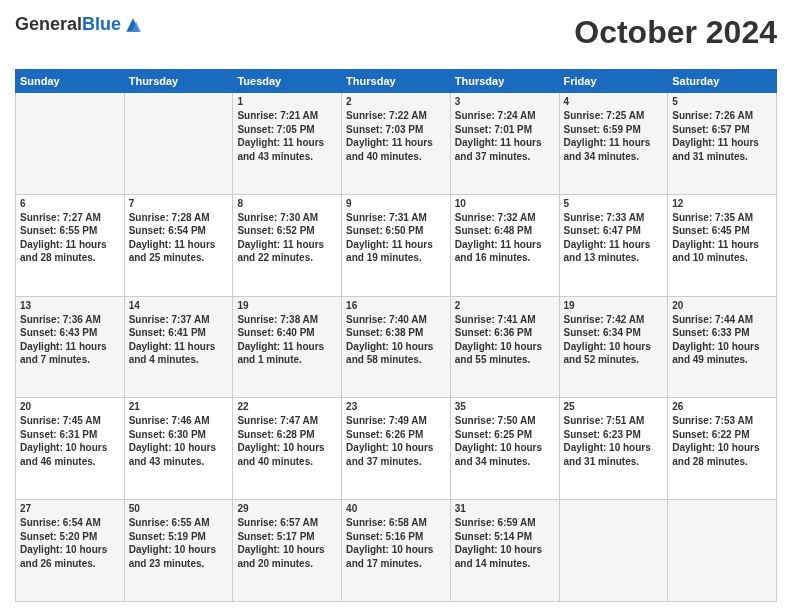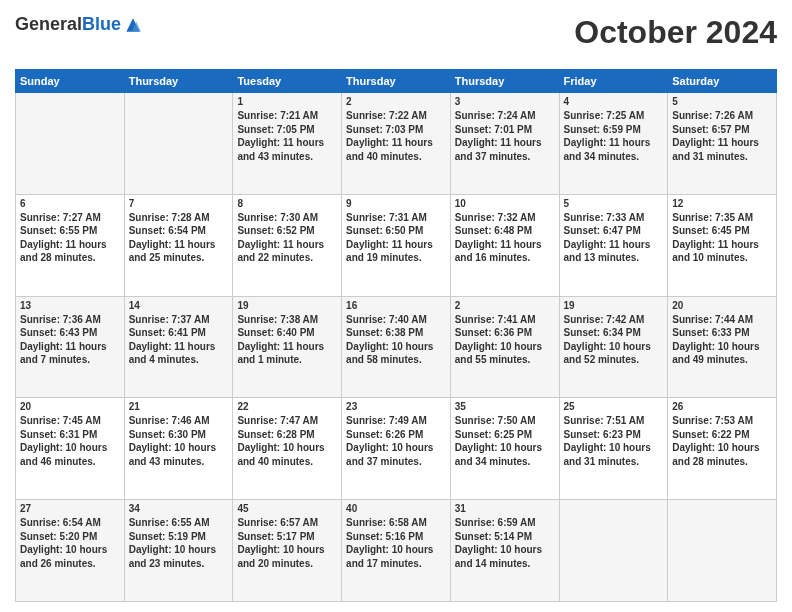--- a/index.html
+++ b/index.html
@@ -159,22 +159,22 @@
           <td><span class="day-num">20</span><span class="day-detail">Sunrise: 7:45 AM<br>Sunset: 6:31 PM<br>Daylight: 10 hours and 46 minutes.</span></td>
           <td><span class="day-num">21</span><span class="day-detail">Sunrise: 7:46 AM<br>Sunset: 6:30 PM<br>Daylight: 10 hours and 43 minutes.</span></td>
           <td><span class="day-num">22</span><span class="day-detail">Sunrise: 7:47 AM<br>Sunset: 6:28 PM<br>Daylight: 10 hours and 40 minutes.</span></td>
           <td><span class="day-num">23</span><span class="day-detail">Sunrise: 7:49 AM<br>Sunset: 6:26 PM<br>Daylight: 10 hours and 37 minutes.</span></td>
           <td><span class="day-num">35</span><span class="day-detail">Sunrise: 7:50 AM<br>Sunset: 6:25 PM<br>Daylight: 10 hours and 34 minutes.</span></td>
           <td><span class="day-num">25</span><span class="day-detail">Sunrise: 7:51 AM<br>Sunset: 6:23 PM<br>Daylight: 10 hours and 31 minutes.</span></td>
           <td><span class="day-num">26</span><span class="day-detail">Sunrise: 7:53 AM<br>Sunset: 6:22 PM<br>Daylight: 10 hours and 28 minutes.</span></td>
         </tr>
         <tr>
           <td><span class="day-num">27</span><span class="day-detail">Sunrise: 6:54 AM<br>Sunset: 5:20 PM<br>Daylight: 10 hours and 26 minutes.</span></td>
-          <td><span class="day-num">34</span><span class="day-detail">Sunrise: 6:55 AM<br>Sunset: 5:19 PM<br>Daylight: 10 hours and 23 minutes.</span></td>
-          <td><span class="day-num">45</span><span class="day-detail">Sunrise: 6:57 AM<br>Sunset: 5:17 PM<br>Daylight: 10 hours and 20 minutes.</span></td>
+          <td><span class="day-num">50</span><span class="day-detail">Sunrise: 6:55 AM<br>Sunset: 5:19 PM<br>Daylight: 10 hours and 23 minutes.</span></td>
+          <td><span class="day-num">29</span><span class="day-detail">Sunrise: 6:57 AM<br>Sunset: 5:17 PM<br>Daylight: 10 hours and 20 minutes.</span></td>
           <td><span class="day-num">40</span><span class="day-detail">Sunrise: 6:58 AM<br>Sunset: 5:16 PM<br>Daylight: 10 hours and 17 minutes.</span></td>
           <td><span class="day-num">31</span><span class="day-detail">Sunrise: 6:59 AM<br>Sunset: 5:14 PM<br>Daylight: 10 hours and 14 minutes.</span></td>
           <td></td>
           <td></td>
         </tr>
       </tbody>
   </table>
 </div>
 
 </body></html>

